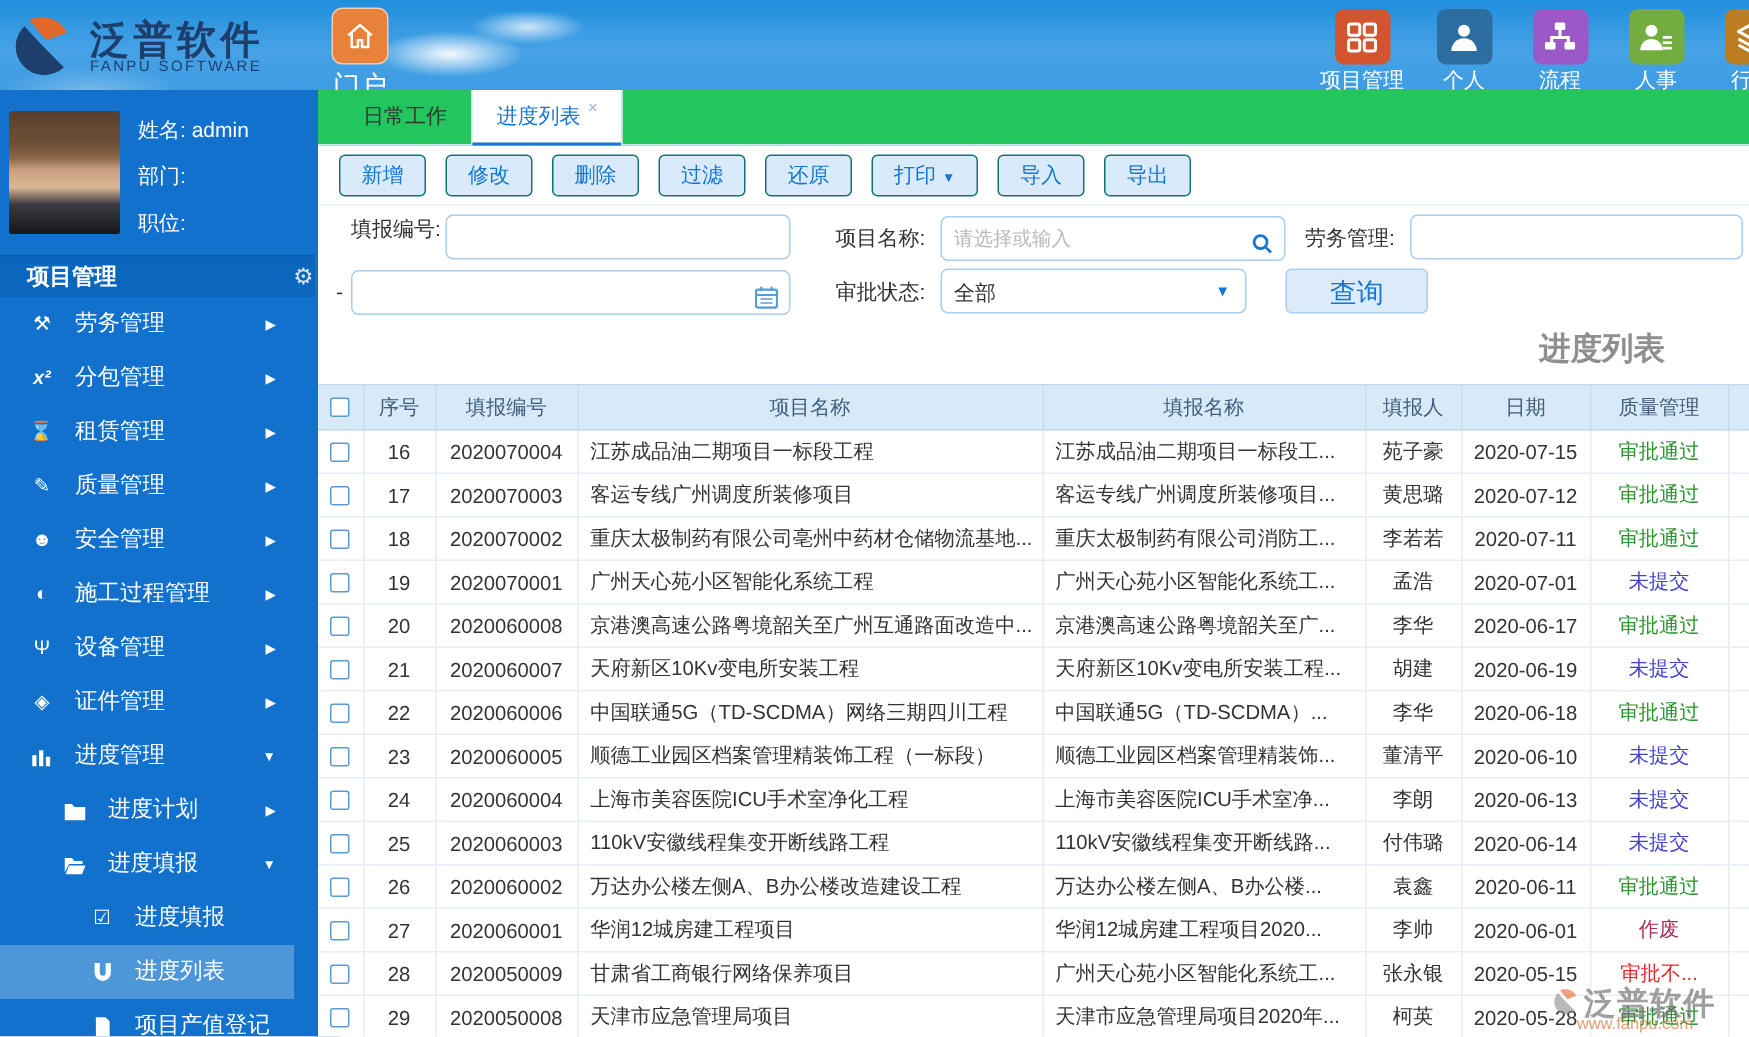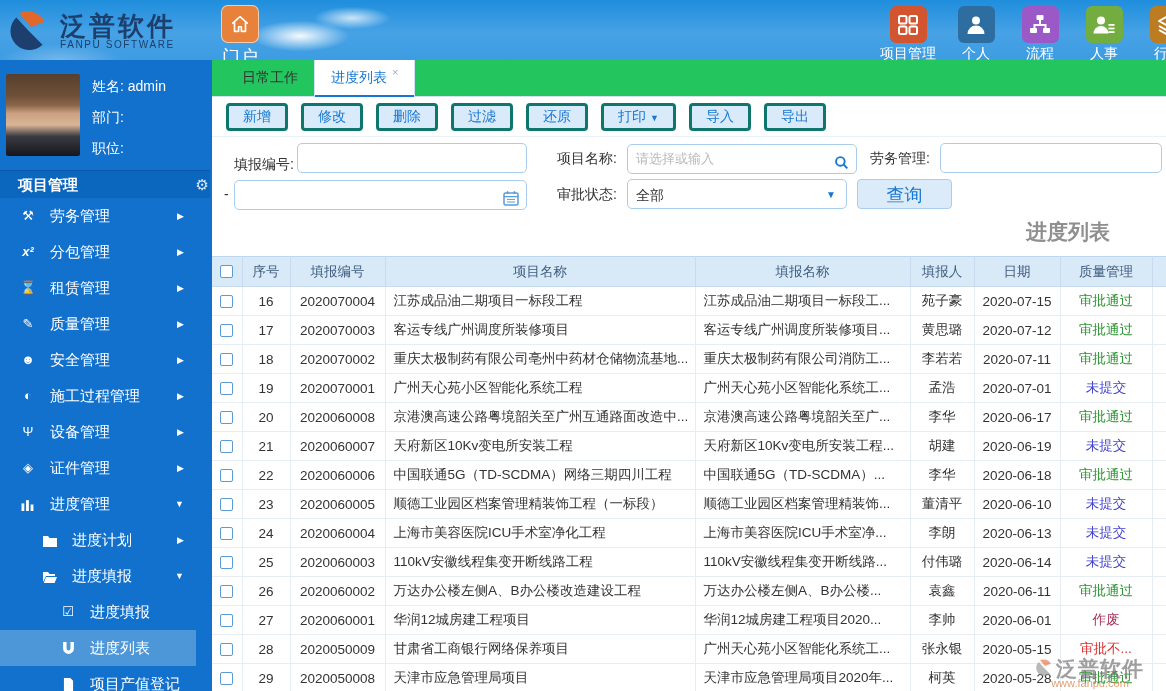--- a/index.html
+++ b/index.html
@@ -54,21 +54,21 @@
   .main { position:absolute; left:210px; top:60px; right:0; bottom:0; background:#fff;
     border-left:2px solid #1171cd; }
   .tabbar { position:relative; height:37px; background:#22c55e; border-bottom:1px solid #d2e2f2;
     display:flex; padding-left:14px; }
   .tab { display:flex; align-items:center; padding:0 16px; font-size:14px; color:#333; cursor:pointer; position:relative; }
   .tab.active { background:#fff; color:#1677d2; border-left:1px solid #d2e2f2; border-right:1px solid #d2e2f2; }
   .tab.active:after { content:""; position:absolute; left:0; right:0; bottom:-1px; height:2px; background:#1677d2; }
   .tab-close { font-size:11px; color:#9ab0c6; margin:-12px 0 0 5px; cursor:pointer; }
 
   .toolbar { height:40px; padding:6px 0 0 14px; display:flex; gap:13px; border-bottom:1px solid #e9f1f9; }
-  .tbtn { height:28px; padding:0 14px; background:#d9ebfa; border:3px solid #0f766e; border-radius:4px;
+  .tbtn { height:28px; padding:0 14px; background:#d9ebfa; border:1px solid #0f766e; border-radius:4px;
     color:#1677d2; font-size:14px; cursor:pointer; font-family:inherit; }
   .caret { font-size:9px; margin-left:4px; }
 
   .filters { position:relative; height:76px; font-size:14px; color:#333; }
   .f { position:absolute; height:30px; line-height:30px; }
   .f-input { border:1px solid #a9cdec; border-radius:5px; background:#fff; height:30px; font-size:13px;
     padding:0 8px; color:#333; font-family:inherit; }
   .f-input::placeholder { color:#b9b9b9; }
   .icon-in { position:absolute; right:8px; top:7px; cursor:pointer; }
   .sel { border:1px solid #a9cdec; border-radius:5px; background:#fff; padding:0 8px; cursor:pointer; }
@@ -241,21 +241,21 @@
         <button class="tbtn"><span>修改</span></button>
         <button class="tbtn"><span>删除</span></button>
         <button class="tbtn"><span>过滤</span></button>
         <button class="tbtn"><span>还原</span></button>
         <button class="tbtn"><span>打印</span><span class="caret">▼</span></button>
         <button class="tbtn"><span>导入</span></button>
         <button class="tbtn"><span>导出</span></button>
       </div>
 
     <div class="filters">
-      <label class="f" style="left:22px; top:12px;">填报编号:</label>
+      <label class="f" style="left:22px; top:0;">填报编号:</label>
       <input class="f f-input" style="left: 85px; top: 6px; width: 230px;">
       <label class="f" style="left:345px; top:6px;">项目名称:</label>
       <span class="f" style="left:415px; top:6px; width:230px;">
         <input class="f-input" style="width: 230px;" placeholder="请选择或输入">
         <span class="icon-in">
           <svg width="15" height="15" viewBox="0 0 16 16">
               <circle cx="6.8" cy="6.8" r="4.6" fill="none" stroke="#1677d2" stroke-width="2"></circle>
               <line x1="10.4" y1="10.4" x2="14.2" y2="14.2" stroke="#1677d2" stroke-width="2"></line>
             </svg>
         </span>
@@ -271,21 +271,21 @@
               <rect x="1" y="3" width="14" height="12" rx="1.5" fill="none" stroke="#5b9bd5" stroke-width="1.5"></rect>
               <line x1="1" y1="6.6" x2="15" y2="6.6" stroke="#5b9bd5" stroke-width="1.3"></line>
               <line x1="4.6" y1="1.2" x2="4.6" y2="4" stroke="#5b9bd5" stroke-width="1.5"></line>
               <line x1="11.4" y1="1.2" x2="11.4" y2="4" stroke="#5b9bd5" stroke-width="1.5"></line>
               <line x1="4" y1="9.4" x2="12" y2="9.4" stroke="#5b9bd5" stroke-width="1"></line>
               <line x1="4" y1="12" x2="12" y2="12" stroke="#5b9bd5" stroke-width="1"></line>
             </svg>
         </span>
       </span>
       <label class="f" style="left:345px; top:42px;">审批状态:</label>
-      <span class="f sel" style="left:415px; top:42px; width:220px;">
+      <span class="f sel" style="left:415px; top:42px; width:204px;">
         <span>全部</span>
         <span class="caret2">▼</span>
       </span>
       <button class="f qbtn" style="left:645px; top:42px; width:95px;">查询</button>
     </div>
 
     <div class="list-title">进度列表</div>
 
     <table class="grid" id="grid">
       <colgroup>

